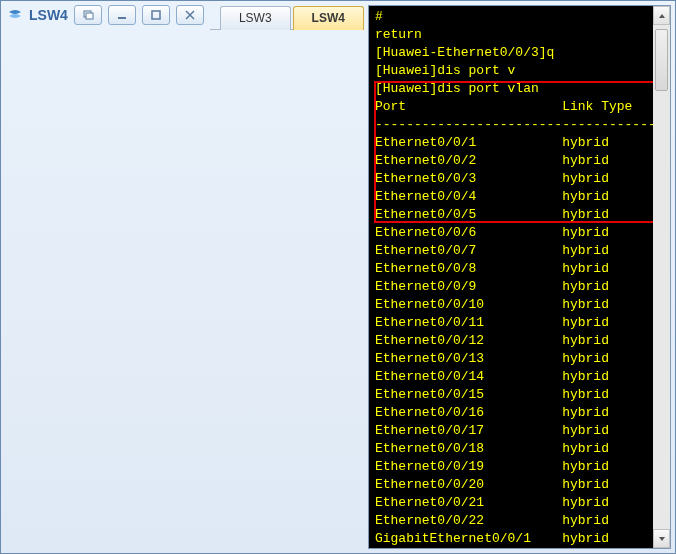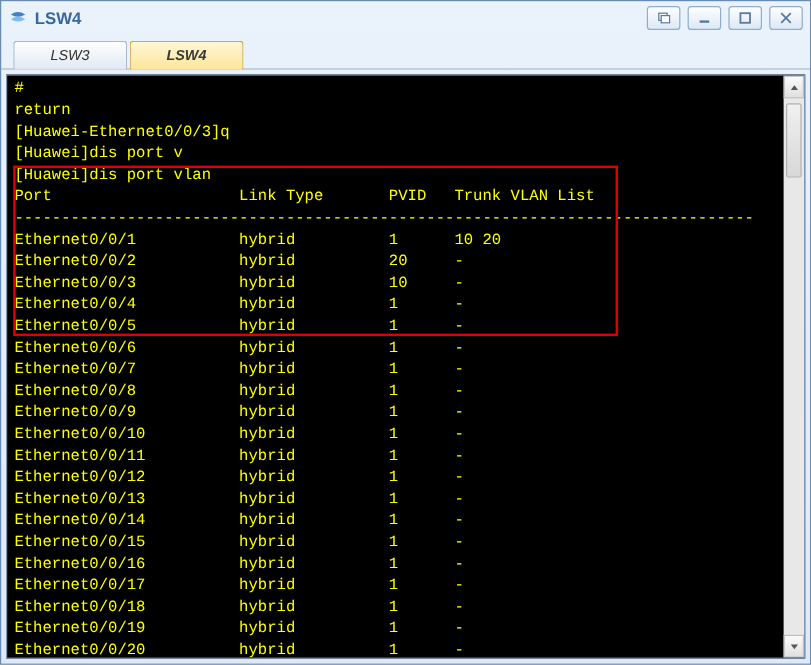--- a/index.html
+++ b/index.html
@@ -8,21 +8,21 @@
     font-size:12px;
     background:#e9eff5;
     width:676px;height:554px;
     box-sizing:border-box;
   }
   .window{
     width:676px;height:554px;
     border:1px solid #6a8bb0;
     background:linear-gradient(#eaf2fb,#dfe9f5);
     box-sizing:border-box;
-    display:flex;flex-direction:column;
+    display:flex;flex-direction:row;
   }
   .titlebar{
     height:28px;
     display:flex;align-items:center;
     padding:0 6px;
     gap:6px;
   }
   .title-text{
     flex:1;
     color:#3766a0;
@@ -39,29 +39,28 @@
   }
   .winbtn svg{display:block;}
   .tabstrip{
     height:28px;
     padding-left:10px;
     display:flex;align-items:flex-end;
     gap:2px;
     border-bottom:1px solid #a9b8cc;
   }
   .tab{
-    padding:4px 30px 5px;
+    padding:4px 18px 5px;
     border:1px solid #a9b8cc;
     border-bottom:none;
     border-radius:3px 3px 0 0;
     background:linear-gradient(#fefefe,#e0e9f4);
     color:#333;
     position:relative;
     top:1px;
-    font-style:italic;
   }
   .tab.active{
     background:#fdecb4;
     background:linear-gradient(#fff7d6,#fde59a);
     border-color:#d0a940;
     font-weight:bold;
     color:#3a3a3a;
   }
   .term-wrap{
     flex:1;

